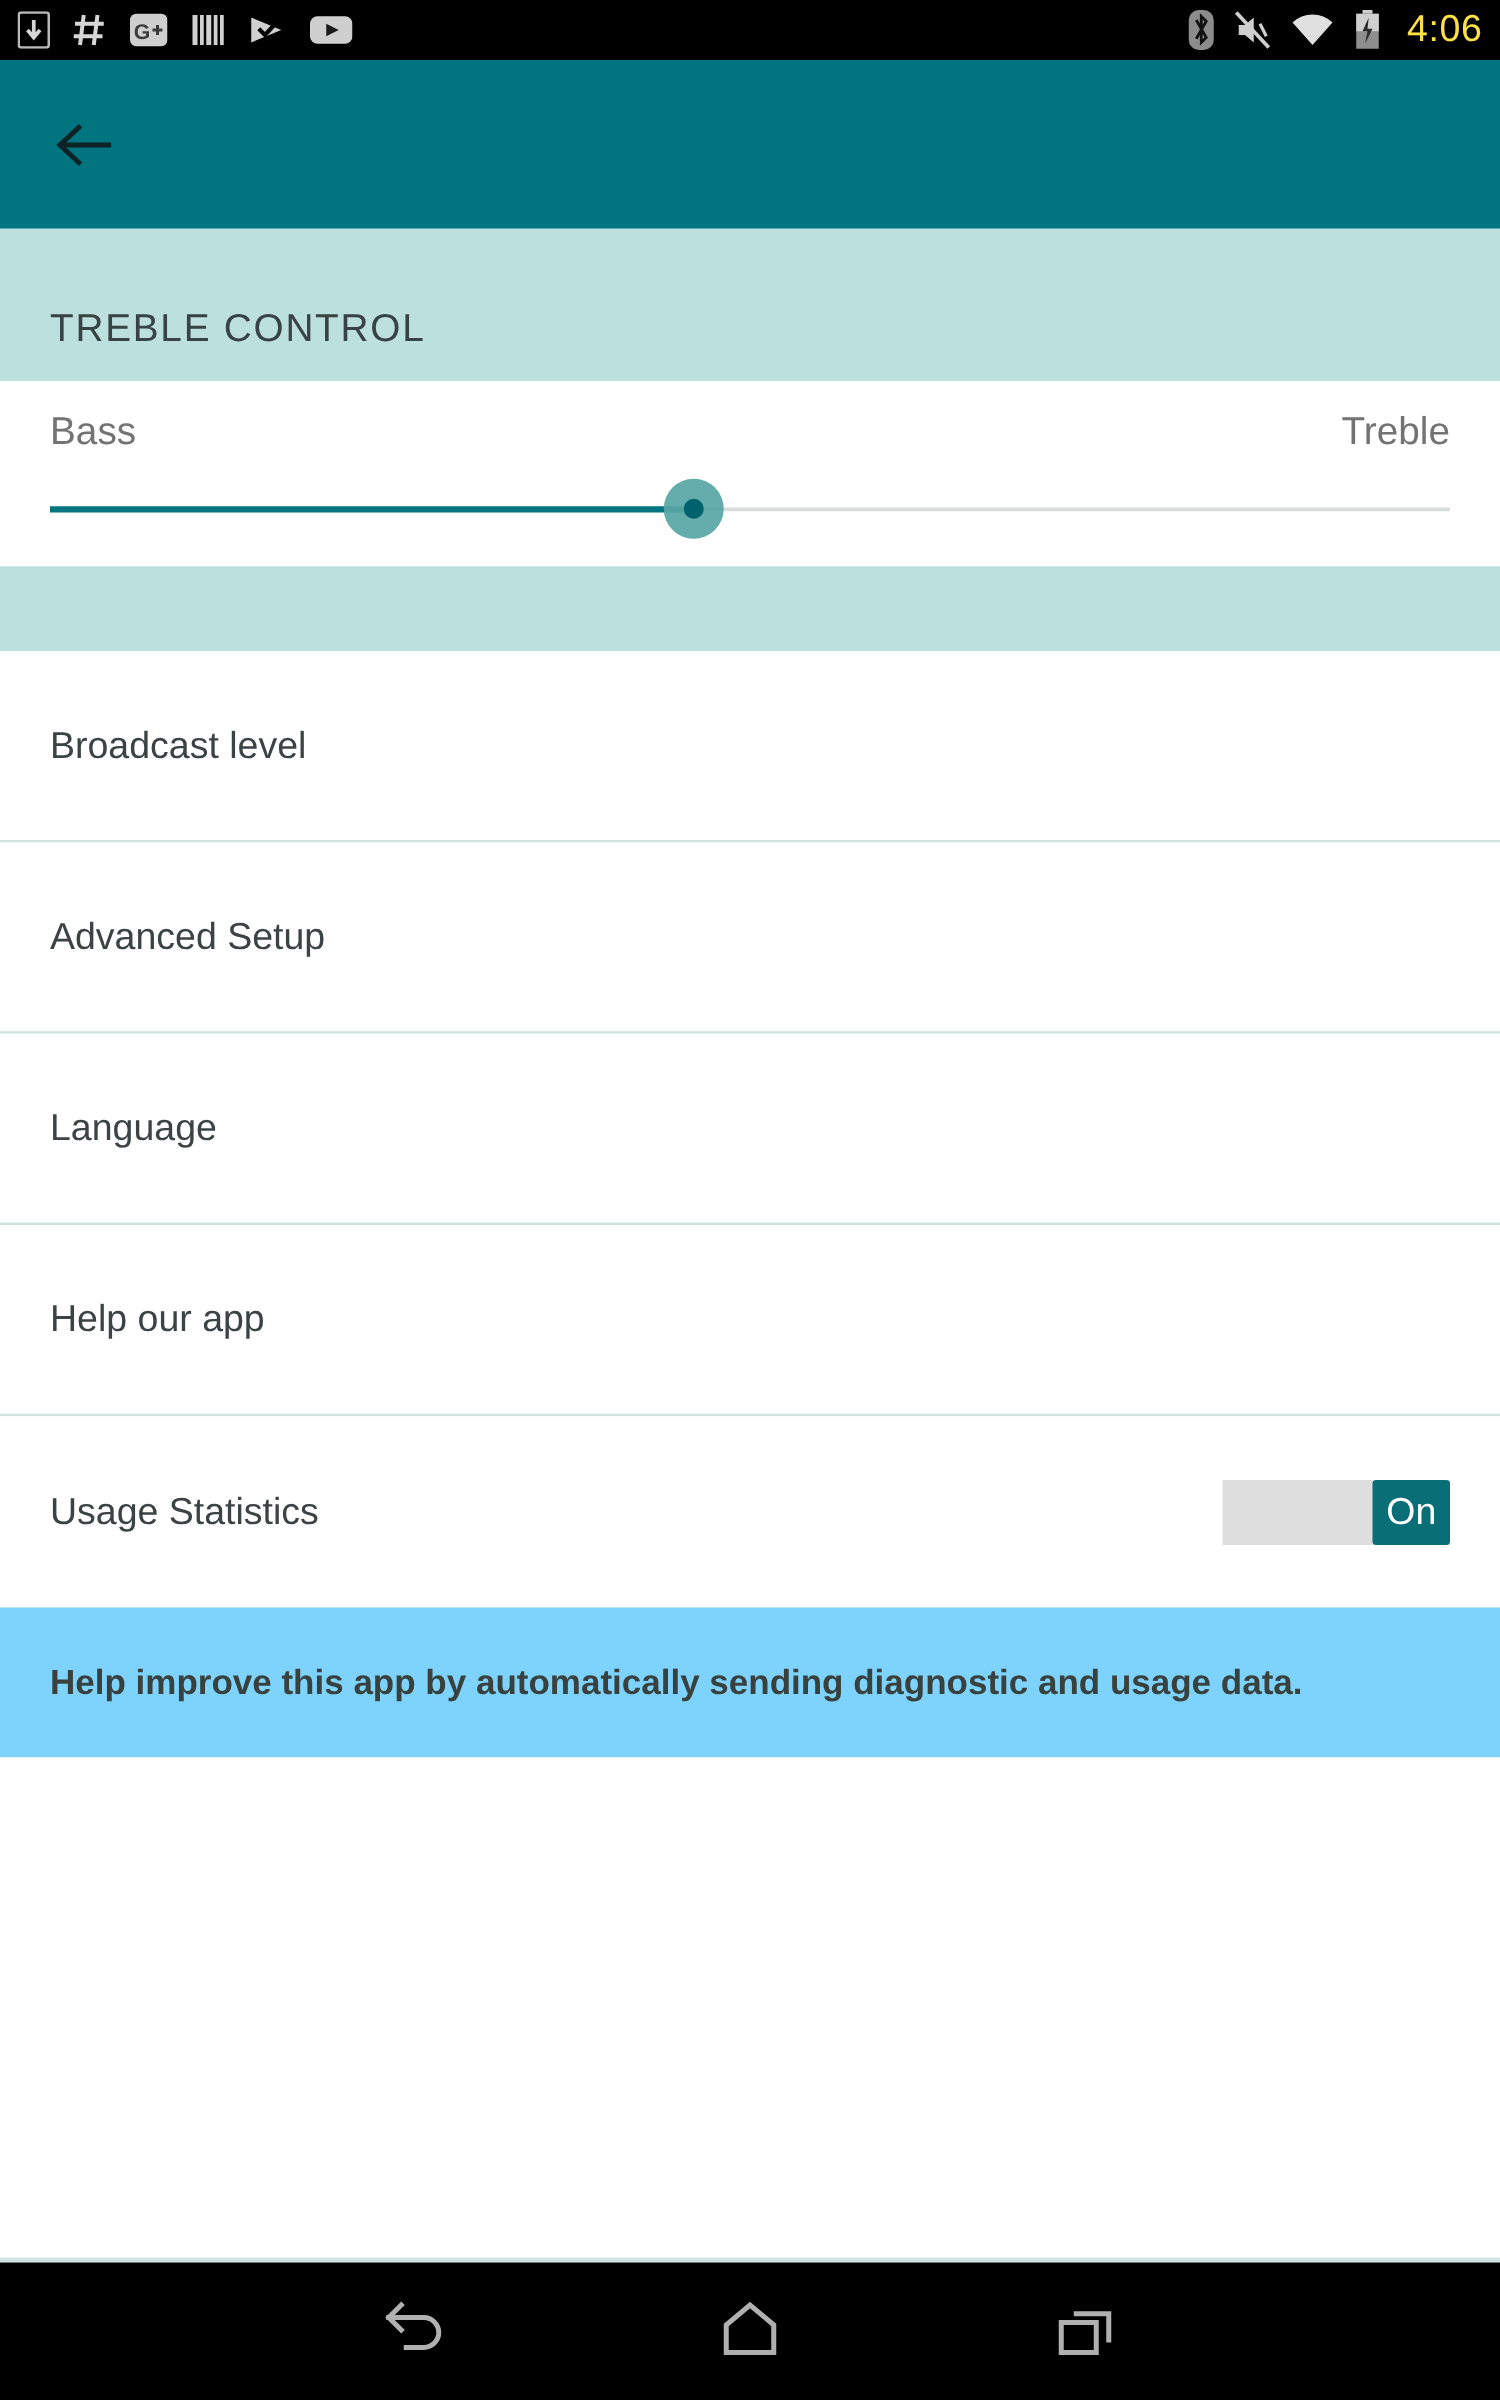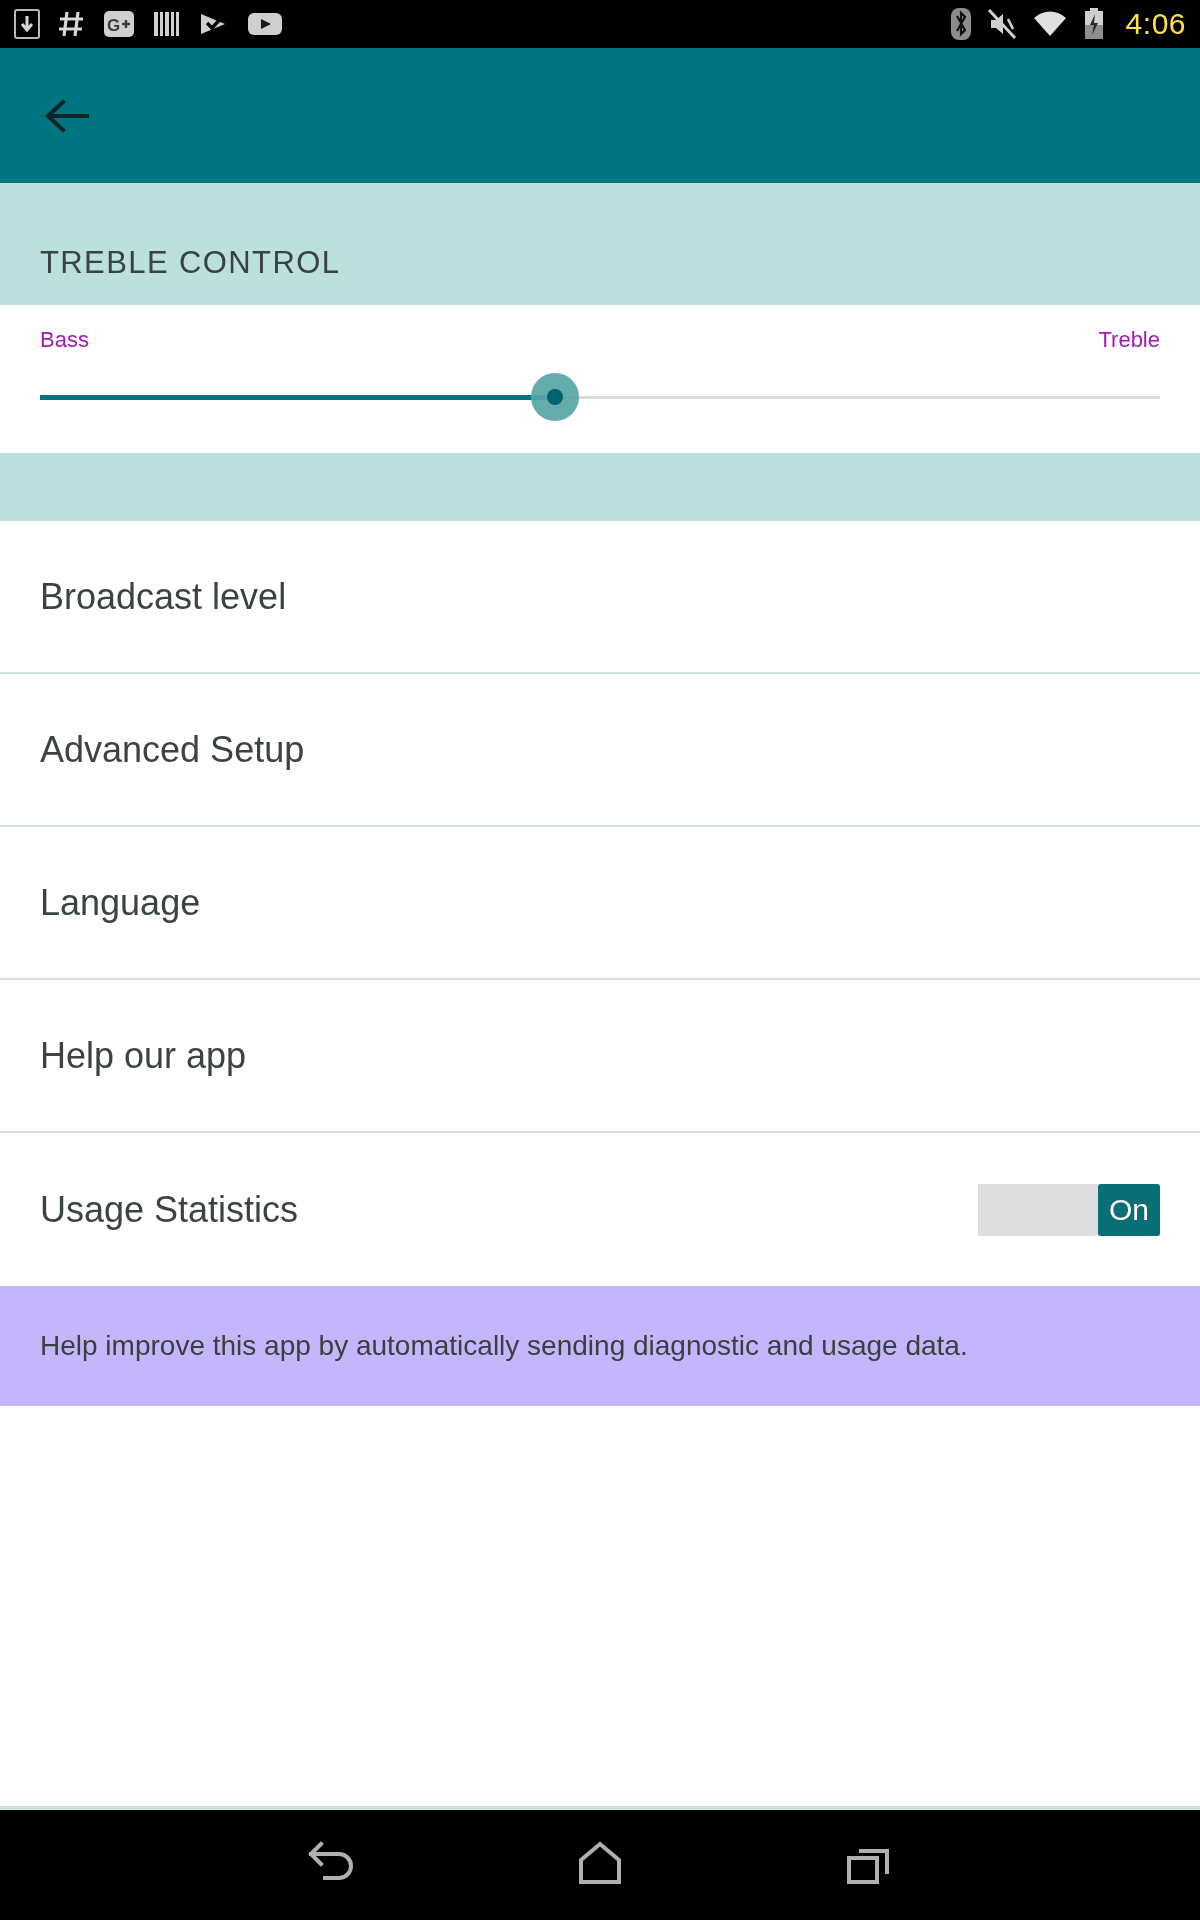--- a/index.html
+++ b/index.html
@@ -40,21 +40,21 @@
     font-size:31px; color:#394244; letter-spacing:1.4px;
     font-family:Liberation Sans, sans-serif; font-weight:400;
   }
 
   
   .slider-block { flex:0 0 148px; background:#fff; padding:0 40px; position:relative; }
   .slider-labels {
     display:flex; justify-content:space-between; align-items:center;
     padding-top:22px;
   }
-  .slider-label { font-size:22px; color:#a21caf; }
+  .slider-label { font-size:31px; color:#737373; }
   .slider-wrap { position:relative; height:60px; margin-top:14px; }
   .track-bg {
     position:absolute; left:0; right:0; top:29px; height:3px; background:#d8dcdc;
   }
   .track-fill {
     position:absolute; left:0; top:28px; height:5px; background:#00747F;
   }
   .thumb-halo {
     position:absolute; top:6px; width:48px; height:48px; border-radius:50%;
     background:#58A5A5; opacity:0.92;
@@ -66,38 +66,38 @@
 
   
   .spacer-band { background:#BCE0DE; flex:0 0 68px; }
 
   
   .list { background:#fff; display:flex; flex-direction:column; }
   .row {
     flex:0 0 153px; display:flex; align-items:center;
     padding:0 40px; border-bottom:2px solid #cfe3e1; background:#fff;
   }
-  .row-label { font-size:36px; color:#3c4345; font-weight:400; }
+  .row-label { font-size:30px; color:#3c4345; font-weight:400; }
   .row-right { margin-left:auto; display:flex; align-items:center; }
 
   
   .toggle {
     width:182px; height:52px; background:#dedede; position:relative; display:flex;padding-left:35px;
   }
   .toggle-thumb {
     position:absolute; right:0; top:0; width:62px; height:52px;
     background:#0A6E77; display:flex; align-items:center; justify-content:center;
     border-radius:3px;
   }
   .toggle-thumb-text { color:#ffffff; font-size:30px; }
 
   
   .helper-band {
-    background:#c4b5fd; flex:0 0 120px;
-    display:flex; align-items:center; padding:0 40px;
+    background:#7dd3fc; flex:0 0 120px;
+    display:flex; align-items:center; padding:0 40px;font-weight:bold;
   }
   .helper-text { font-size:28px; color:#39413f; }
 
   .tail-divider { flex:0 0 4px; background:#cfe3e1; }
   .tail-fill { flex:1 1 auto; background:#ffffff; }
 
   
   .navbar {
     flex:0 0 110px; background:#000000;
     display:flex; align-items:center; justify-content:center; gap:180px;

